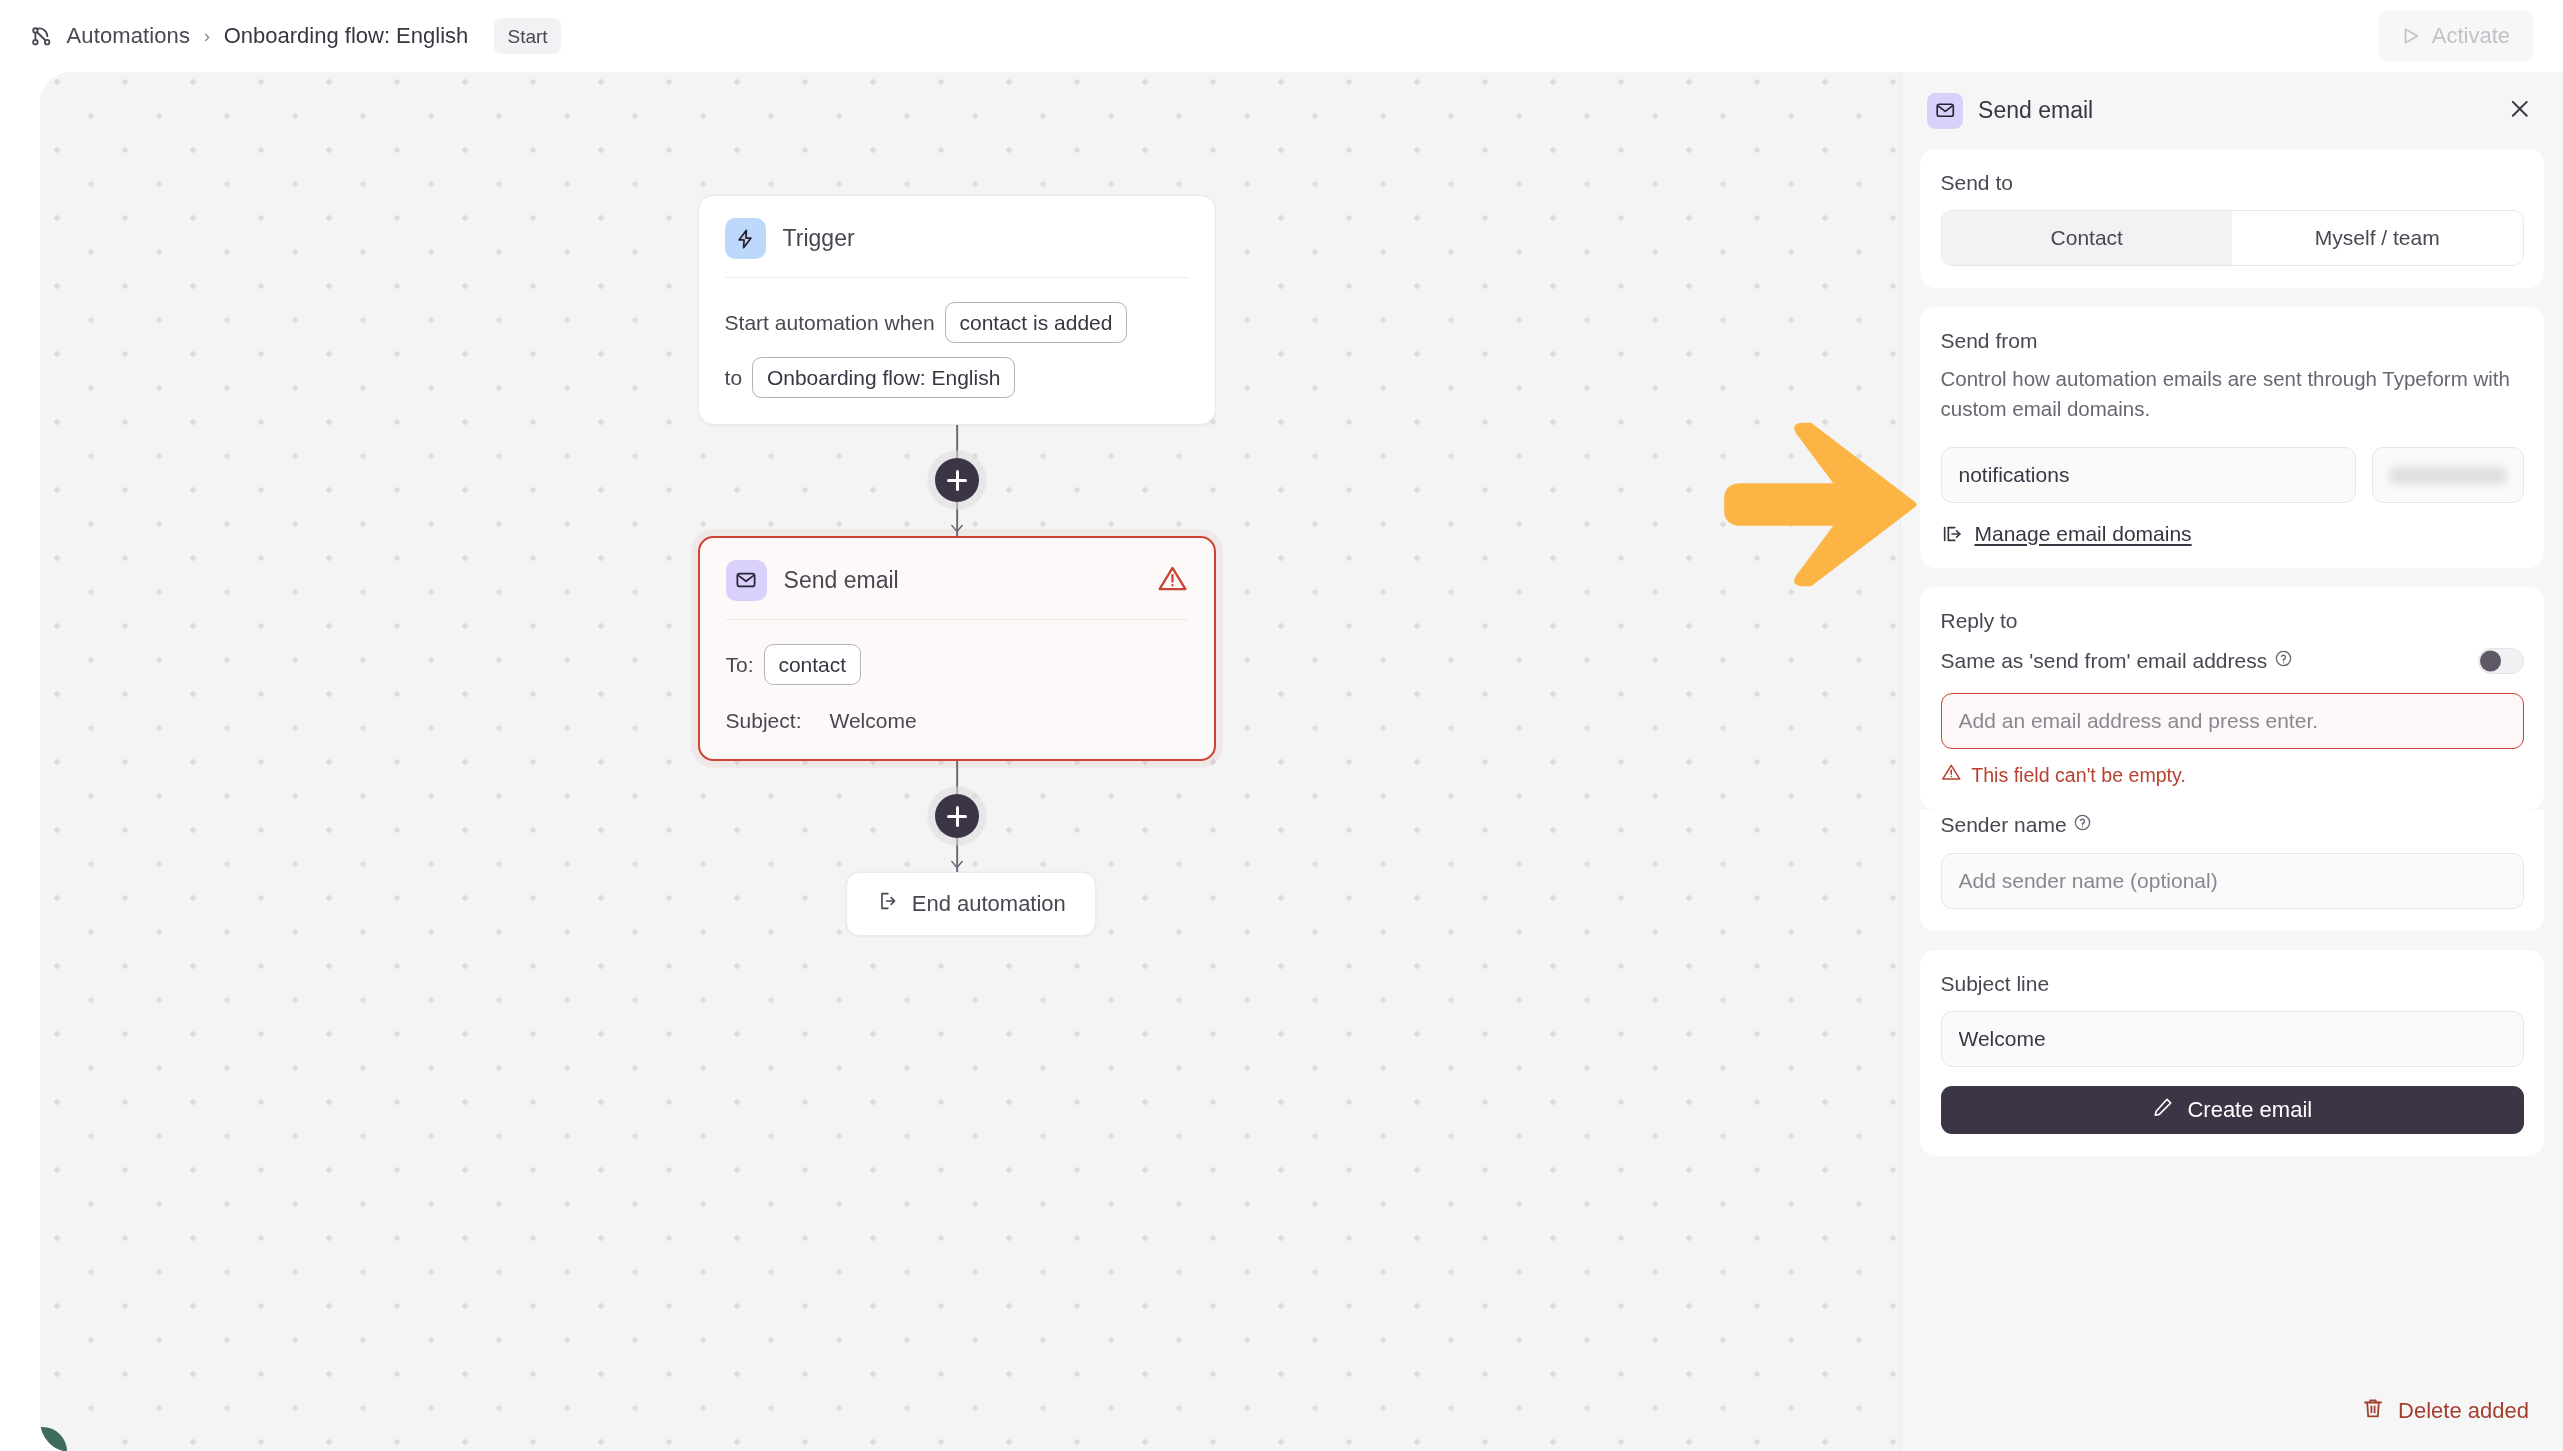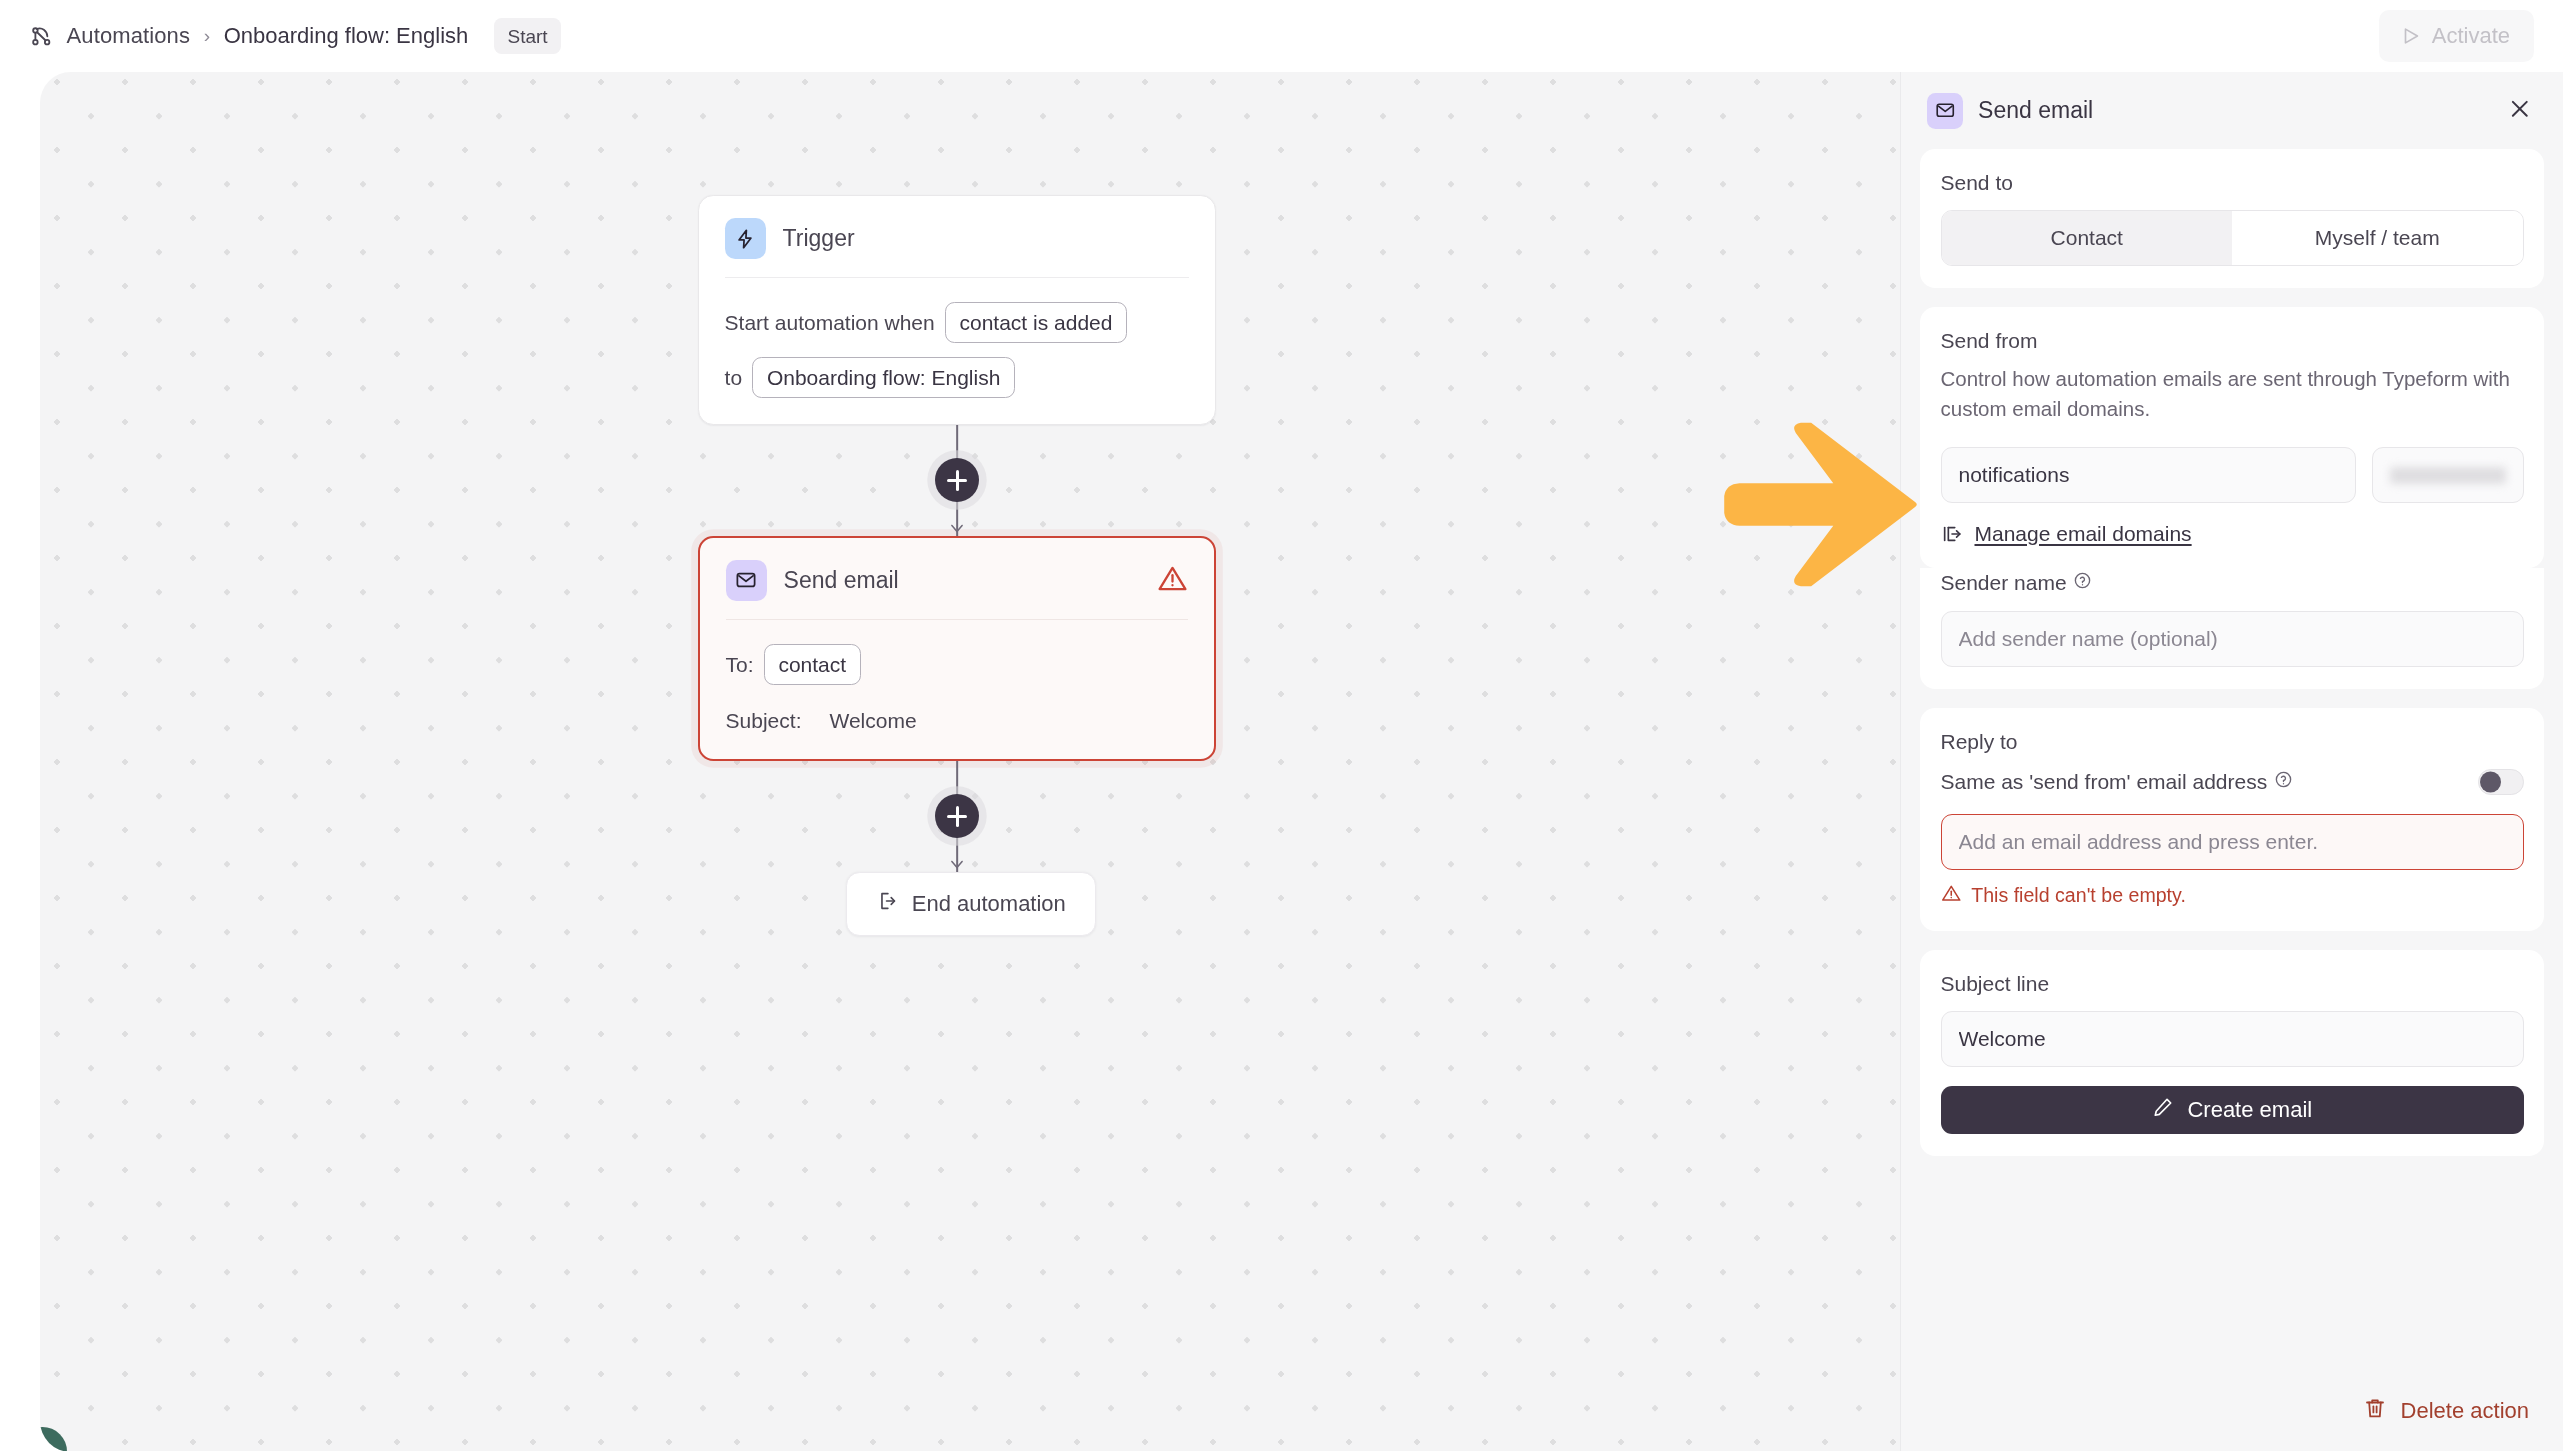--- a/index.html
+++ b/index.html
@@ -459,34 +459,20 @@
           <path d="M8 5 L8 19 L15 19"></path>
             <path d="M8 5 L15 5"></path>
           <path d="M12 12 L20.5 12"></path>
             <path d="M17 8.5 L20.6 12 L17 15.5"></path>
         </svg>
       </span>
       <span>Manage email domains</span>
     </div>
   </div>
 
-  <div class="card" style="margin-top:-19px;border-top-left-radius:0;border-top-right-radius:0;padding-top:3.4px">
-    <div class="field-label">
-      <span>Sender name</span>
-      <span class="help-icon">
-        <svg width="19" height="19" viewBox="0 0 24 24" fill="none" stroke="#6b6673" stroke-width="1.7" stroke-linecap="round">
-          <circle cx="12" cy="12" r="9"></circle>
-          <path d="M9.4 9.3 A2.7 2.7 0 1 1 12 13.3 L12 14.6"></path>
-          <path d="M12 17.3 L12 17.4"></path>
-        </svg>
-      </span>
-    </div>
-    <input class="inp" type="text" placeholder="Add sender name (optional)" style="">
-  </div>
-
   <div class="card">
     <div class="field-label">Reply to</div>
     <div class="toggle-row">
       <div class="field-label">
         <span>Same as 'send from' email address</span>
         <span class="help-icon">
           <svg width="19" height="19" viewBox="0 0 24 24" fill="none" stroke="#6b6673" stroke-width="1.7" stroke-linecap="round">
             <circle cx="12" cy="12" r="9"></circle>
             <path d="M9.4 9.3 A2.7 2.7 0 1 1 12 13.3 L12 14.6"></path>
             <path d="M12 17.3 L12 17.4"></path>
@@ -501,20 +487,34 @@
         <svg width="20.5" height="20.5" viewBox="0 0 24 24" fill="none" stroke="#b8402f" stroke-width="1.8" stroke-linejoin="round" stroke-linecap="round">
           <path d="M12 4 L22 20 L2 20 Z"></path>
           <path d="M12 9.6 L12 14.2"></path>
             <path d="M12 17 L12 17.1"></path>
         </svg>
       </span>
       <span>This field can't be empty.</span>
     </div>
   </div>
 
+  <div class="card" style="margin-top:-19px;border-top-left-radius:0;border-top-right-radius:0;padding-top:3.4px">
+    <div class="field-label">
+      <span>Sender name</span>
+      <span class="help-icon">
+        <svg width="19" height="19" viewBox="0 0 24 24" fill="none" stroke="#6b6673" stroke-width="1.7" stroke-linecap="round">
+          <circle cx="12" cy="12" r="9"></circle>
+          <path d="M9.4 9.3 A2.7 2.7 0 1 1 12 13.3 L12 14.6"></path>
+          <path d="M12 17.3 L12 17.4"></path>
+        </svg>
+      </span>
+    </div>
+    <input class="inp" type="text" placeholder="Add sender name (optional)" style="">
+  </div>
+
   <div class="card">
     <div class="field-label">Subject line</div>
     <input class="inp" type="text" value="Welcome" style="">
     <button class="primary-btn">
       <span>
         <svg width="22" height="22" viewBox="0 0 24 24" fill="none" stroke="#ffffff" stroke-width="1.8" stroke-linecap="round" stroke-linejoin="round">
           <path d="M16.4 3.6 L20.4 7.6 L8 20 L3.6 21 L4.6 16.6 Z"></path>
         </svg>
       </span>
       <span>Create email</span>
@@ -524,17 +524,17 @@
   <div class="delete-row">
     <span>
       <svg width="24" height="24" viewBox="0 0 24 24" fill="none" stroke="#a2402e" stroke-width="1.8" stroke-linecap="round" stroke-linejoin="round">
         <path d="M4 6.5 L20 6.5"></path>
         <path d="M9.2 6.5 L9.2 4.4 L14.8 4.4 L14.8 6.5"></path>
         <path d="M6.2 6.5 L7.2 20.4 L16.8 20.4 L17.8 6.5"></path>
         <path d="M10.4 10.5 L10.4 16.4"></path>
           <path d="M13.6 10.5 L13.6 16.4"></path>
       </svg>
     </span>
-    <span>Delete action</span>
+    <span>Delete added</span>
   </div>
 
 </div>
 
 
 </body></html>

